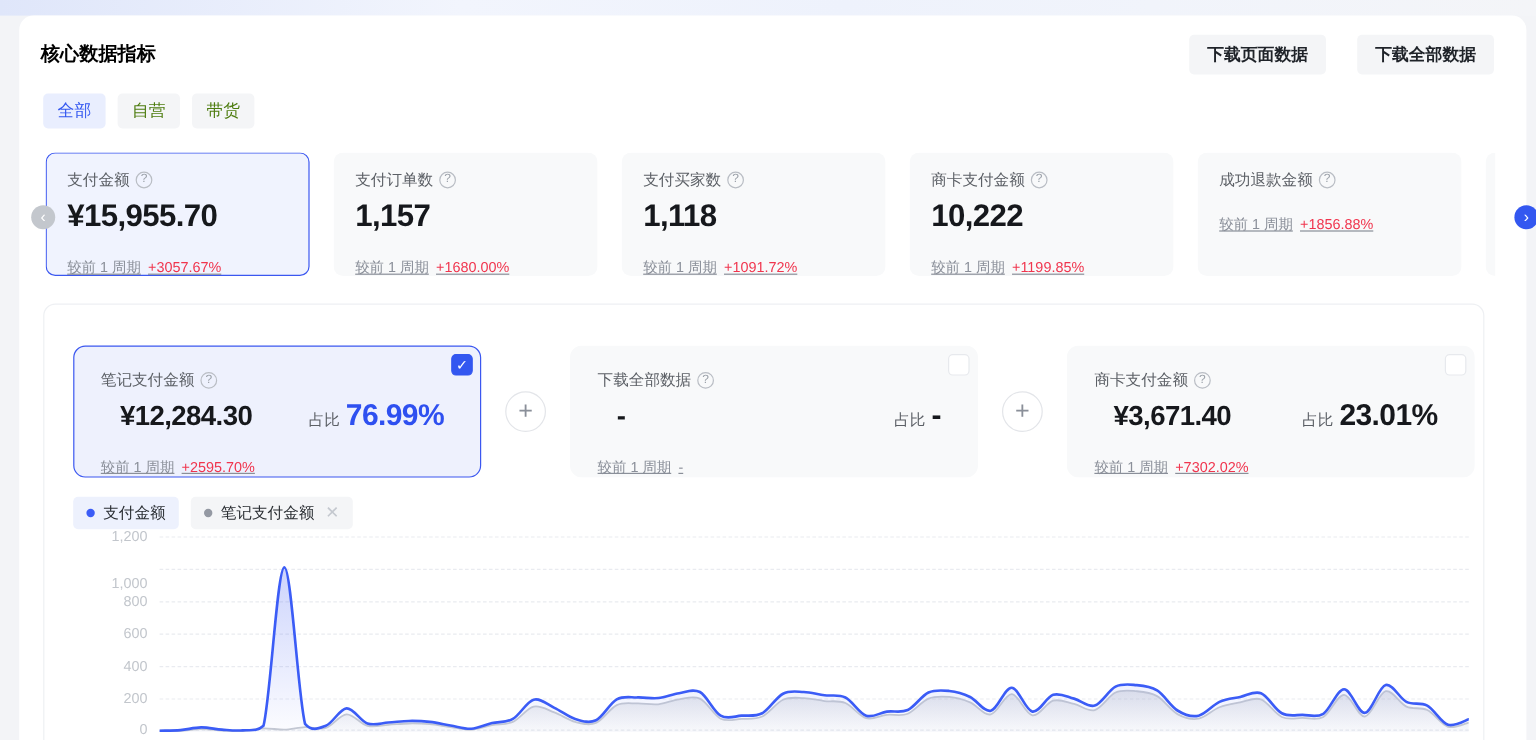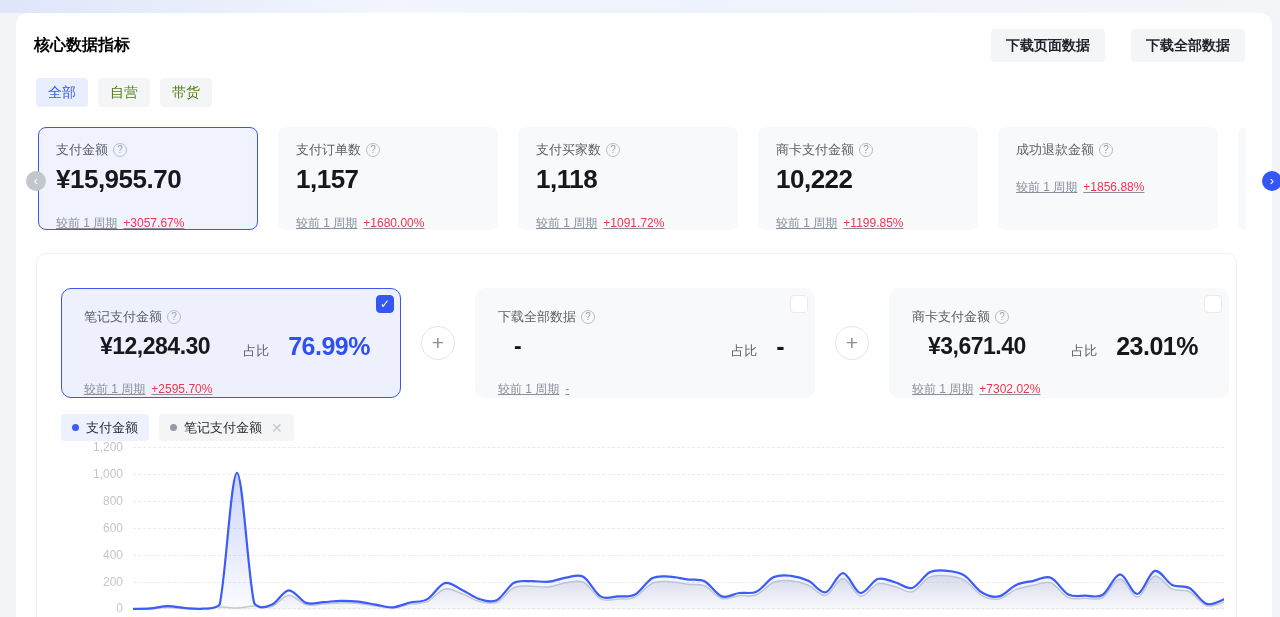--- a/index.html
+++ b/index.html
@@ -54,21 +54,21 @@
     border:1.5px solid transparent; border-radius:10px; padding:19px 16px 0 22px;
     cursor:pointer; }
   .bcard.sel { background:#eef1fd; border-color:#3b57f0; }
   .cb { position:absolute; top:6px; right:6px; width:18px; height:18px; border-radius:4px;
     background:#fff; border:1px solid #e7e9ed; color:#fff; font-size:12px; line-height:17px;
     text-align:center; cursor:pointer; }
   .cb.checked { background:#3357f0; border-color:#3357f0; }
   .b-mid { display:flex; align-items:center; justify-content:space-between;
     margin-top:6px; padding-right:14px;margin-left:16px; }
   .b-value { font-size:23px; font-weight:700; color:#16181c; letter-spacing:-0.5px; }
-  .b-ratio { display:flex; align-items:baseline; gap:19px; }
+  .b-ratio { display:flex; align-items:baseline; gap:5px; }
   .rl { font-size:13px; color:#5c6066; }
   .rv { font-size:25px; font-weight:700; color:#16181c; letter-spacing:-0.5px; }
   .bcard.sel .rv { color:#2e50f0; }
   .plus { width:34px; height:34px; border-radius:50%; background:#fff; border:1px solid #e3e5e9;
     color:#8a8f99; font-size:21px; font-weight:300; line-height:30px; text-align:center;
     cursor:pointer; padding:0; }
 
   
   .legend-row { display:flex; gap:10px; margin-top:16px; }
   .chip { height:27px; display:flex; align-items:center; gap:7px; padding:0 11px;
@@ -249,21 +249,21 @@
       <div class="chip c1">
         <span class="dot" style="background: rgb(148, 153, 163);"></span>
         <span>笔记支付金额</span>
         <span class="chip-x">✕</span>
       </div>
     </div>
 
     <div class="chart">
       <div class="ylabels">
         <span style="top:0">1,200</span>
-        <span style="top:27px">1,000</span>
+        <span style="top:39px">1,000</span>
         <span style="top:54px">800</span>
         <span style="top:81px">600</span>
         <span style="top:108px">400</span>
         <span style="top:135px">200</span>
         <span style="top:161px">0</span>
       </div>
       <div class="plot">
         <div class="gridline" style="top:0"></div>
         <div class="gridline" style="top:27px"></div>
         <div class="gridline" style="top:54px"></div>

